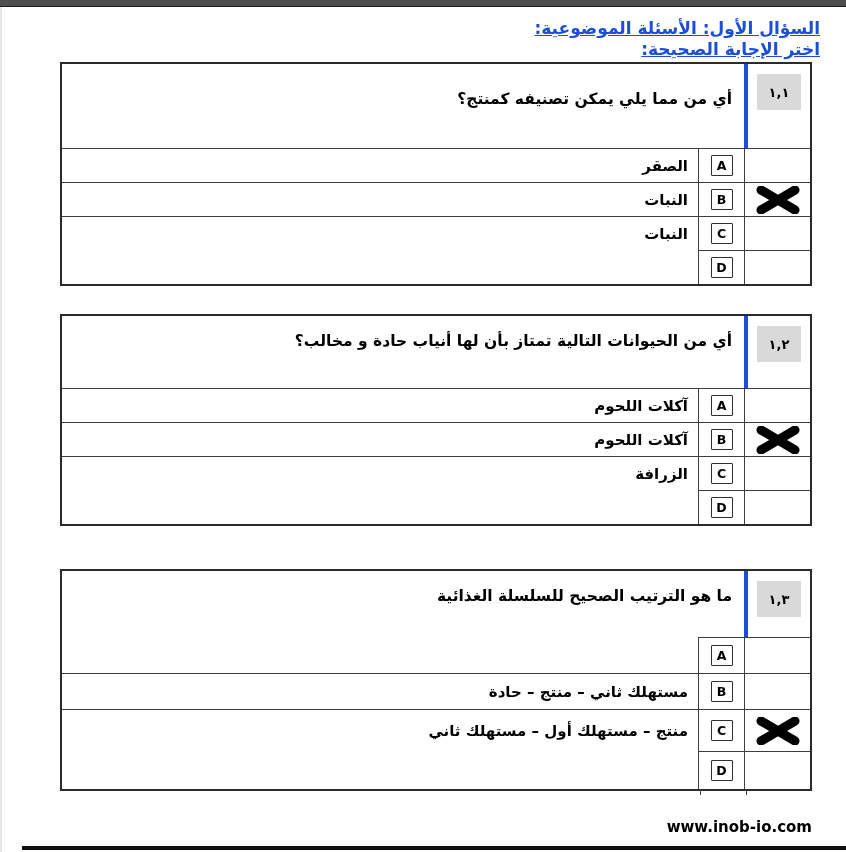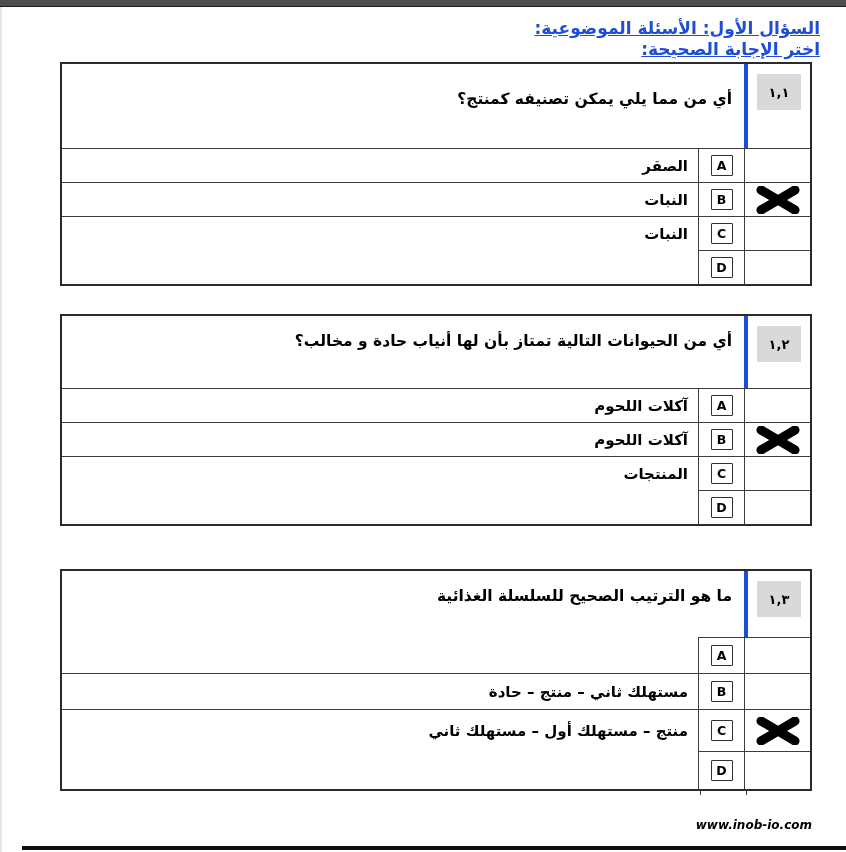--- a/index.html
+++ b/index.html
@@ -50,22 +50,22 @@
 
   .letter-box { width:22px; height:21px; border:1.5px solid #2f2f2f; border-radius:1px;
                 display:flex; align-items:center; justify-content:center;
                 font-size:12.5px; font-weight:bold; direction:ltr; }
 
   .x-mark path { stroke:#000; stroke-width:9; stroke-linecap:round; fill:none; }
 
   .table-stub { position:absolute; top:100%; width:1px; height:6px; background:#3d3d3d; }
   .stub-a { left:638px; } .stub-b { left:684px; }
 
-  .footer-url { position:absolute; top:818px; right:34px; font-weight:bold; font-style:italic;
-                font-size:12px; direction:ltr; }
+  .footer-url { position:absolute; top:818px; right:34px; font-weight:bold; 
+                font-size:15px; direction:ltr; }
   .bottom-line { position:absolute; top:846px; left:22px; width:824px; height:4px; background:#101010; }
 </style>
 </head>
 <body>
 
 <div class="page">
   <div class="top-bar"></div>
   <div class="page-edge-left"></div>
 
   <div class="doc-headers">
@@ -146,21 +146,21 @@
       </div>
       <div class="text-cell">آكلات اللحوم</div>
     </div>
     <div class="qrow rC">
       <div class="ans-cell">
         
       </div>
       <div class="letter-cell">
         <span class="letter-box">C</span>
       </div>
-      <div class="text-cell">المنتجات</div>
+      <div class="text-cell">الزرافة</div>
     </div>
     <div class="qrow rD">
       <div class="ans-cell">
         
       </div>
       <div class="letter-cell">
         <span class="letter-box">D</span>
       </div>
     </div>
   </section>

